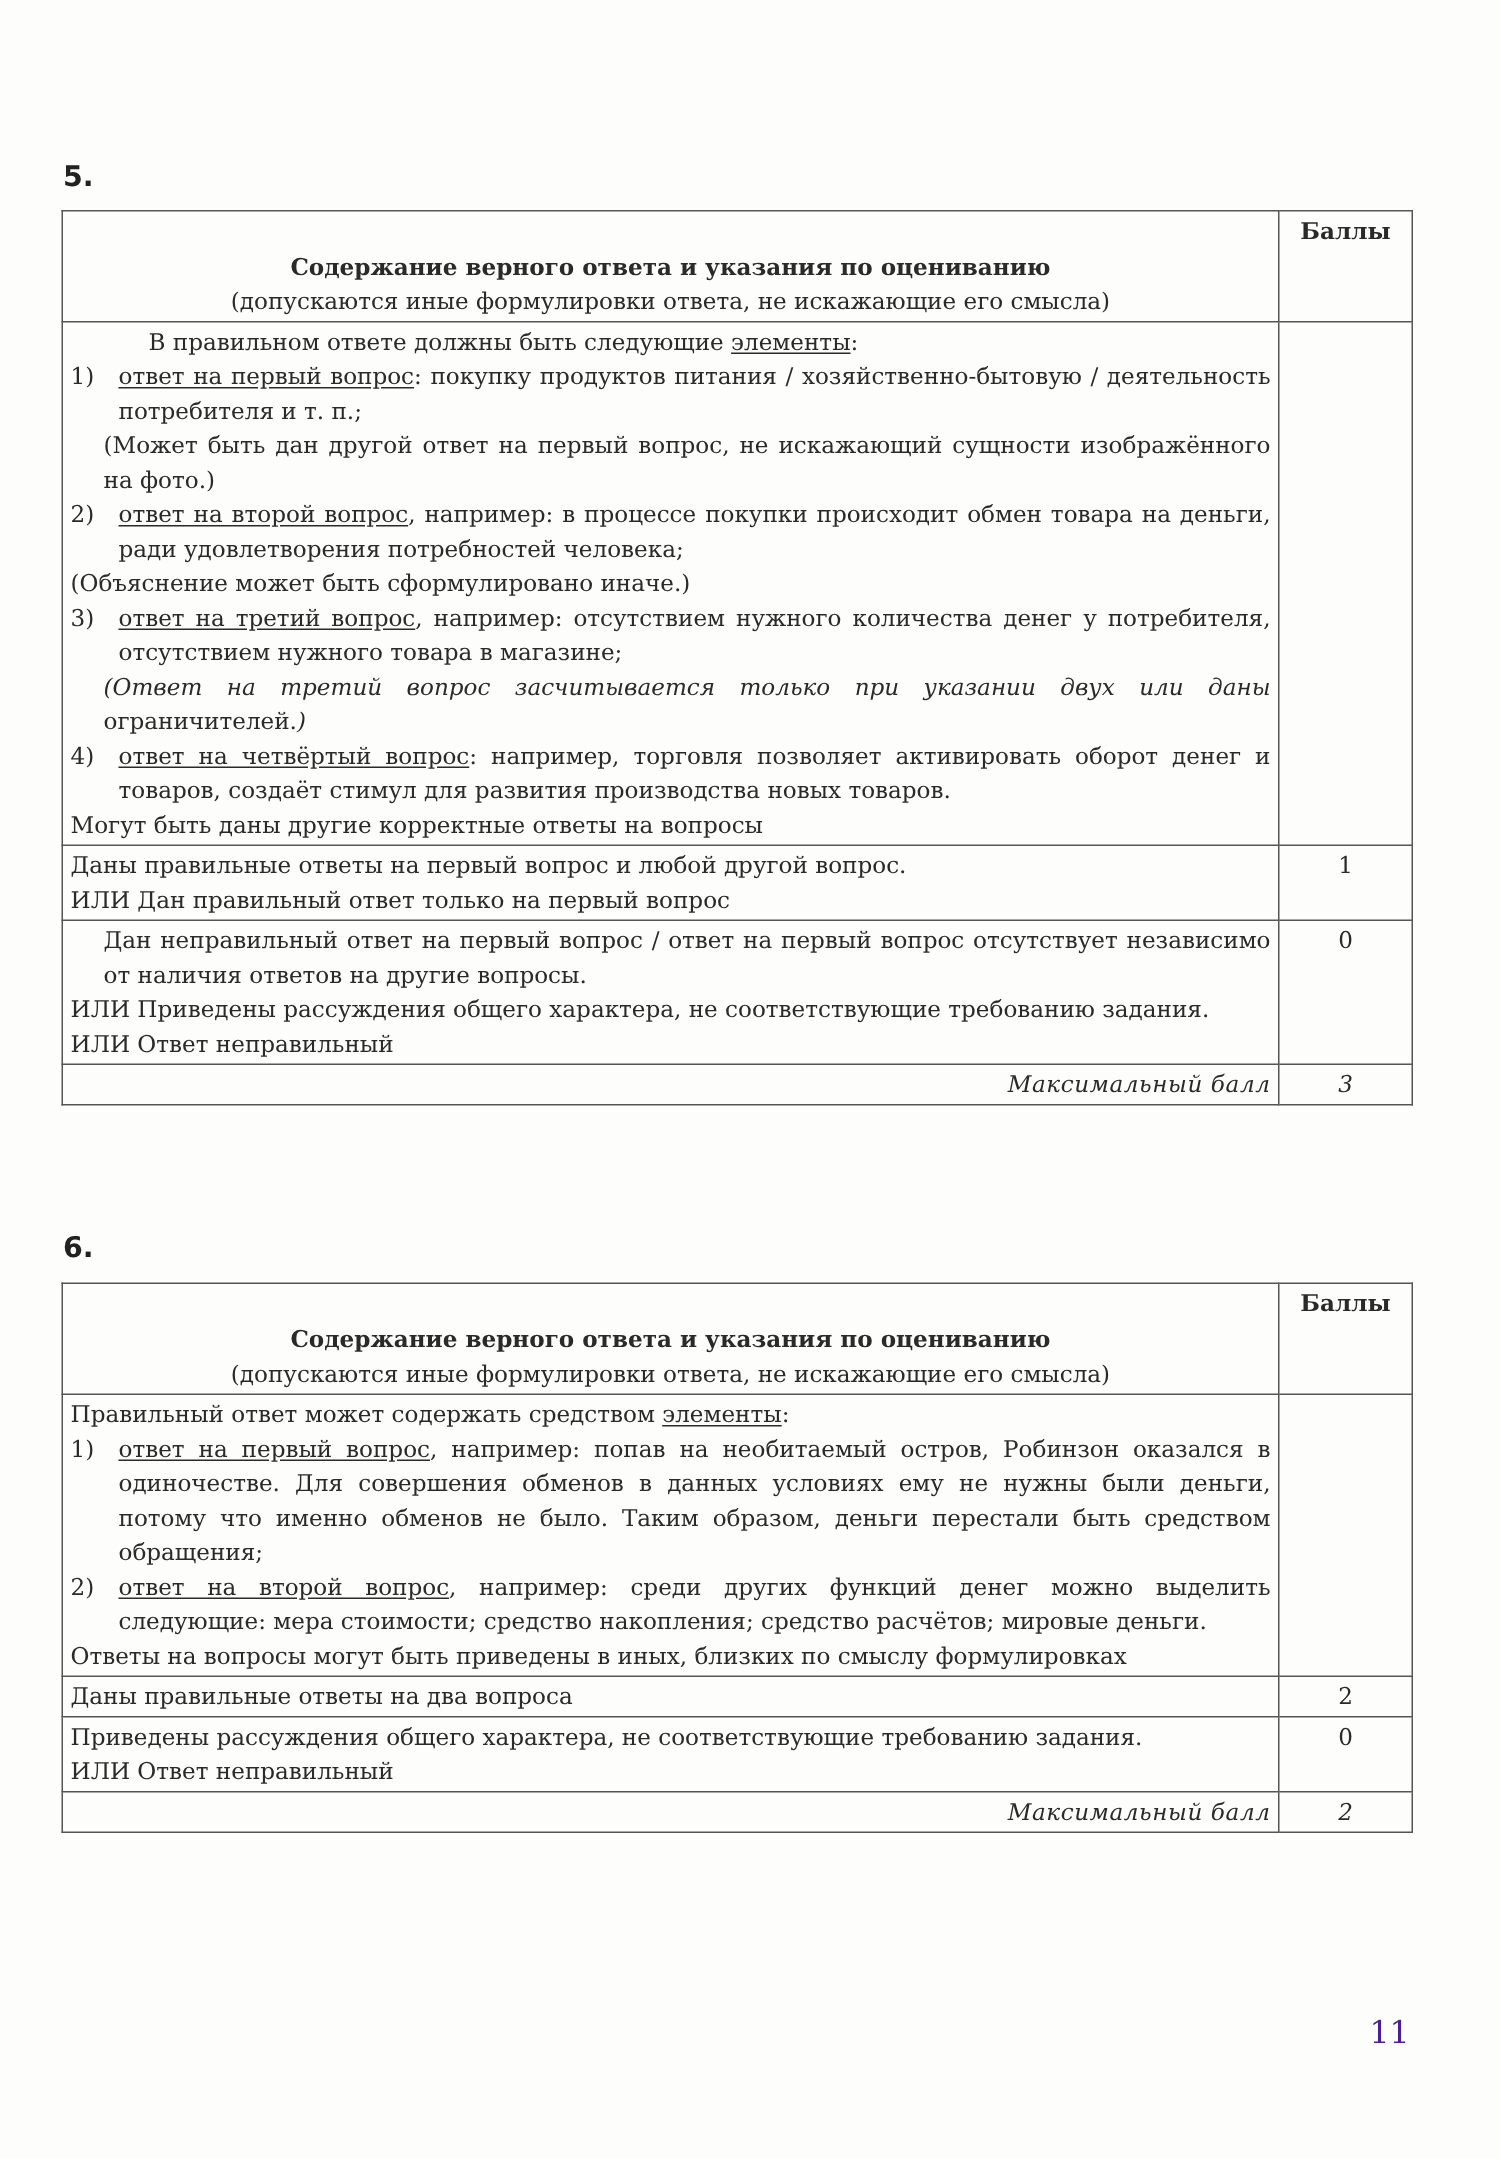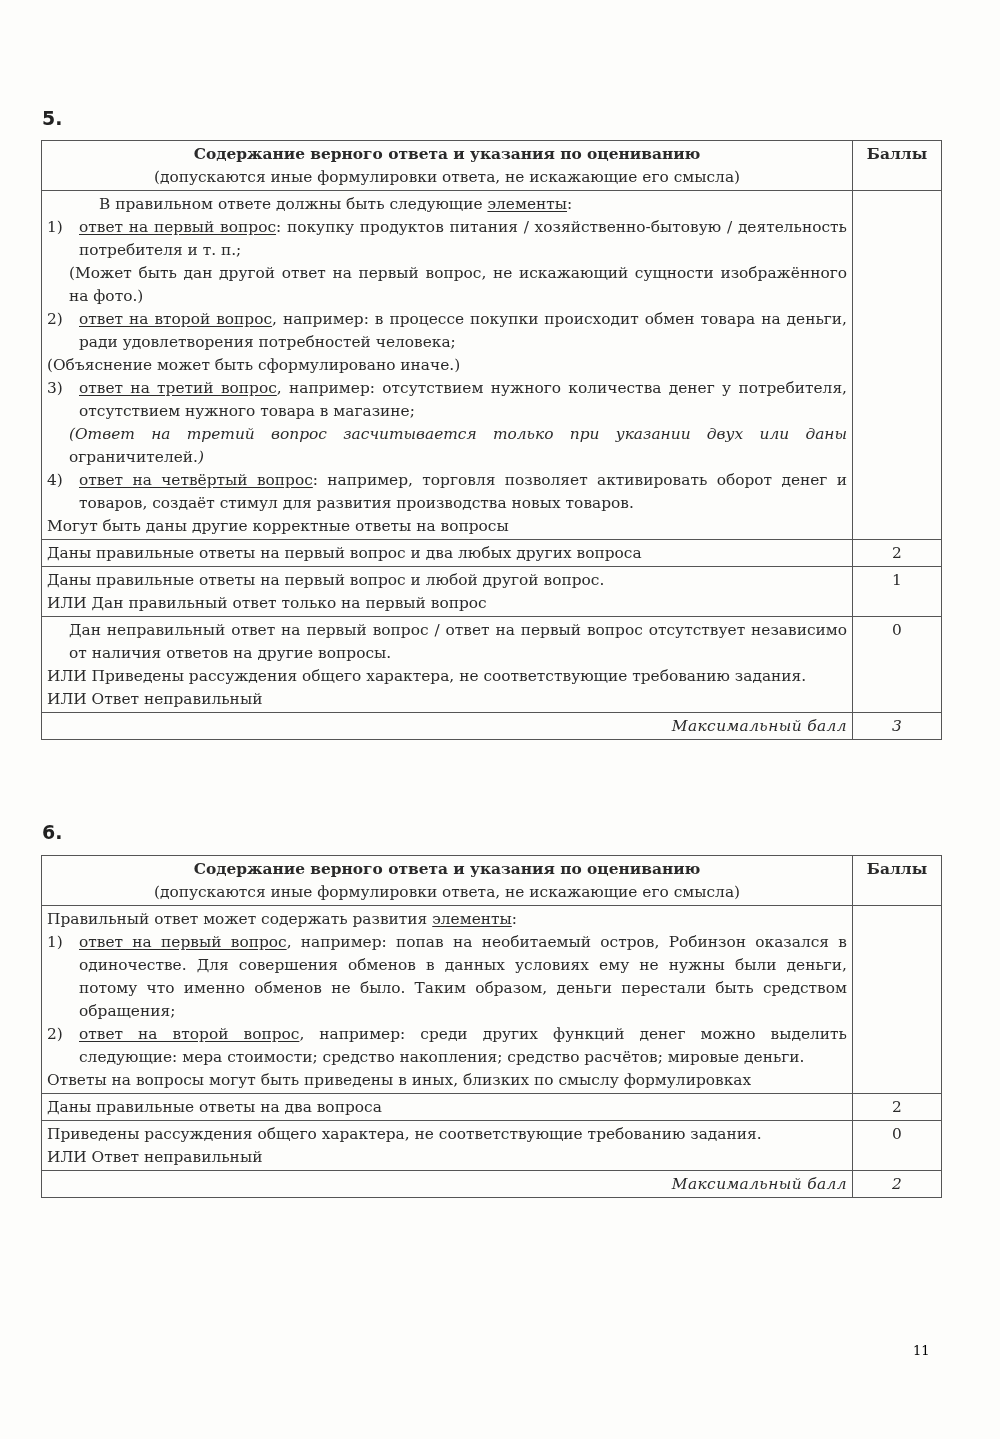--- a/index.html
+++ b/index.html
@@ -6,33 +6,33 @@
   body { width:1000px; height:1439px; position:relative; overflow:hidden;
          font-family:"DejaVu Serif","Liberation Serif",serif; color:#2a2a2a; }
   .task-num { position:absolute; left:42px; font-family:"DejaVu Sans","Liberation Sans",sans-serif;
               font-weight:bold; font-size:19px; color:#222; }
   table.crit { position:absolute; left:41px; width:900px; border-collapse:collapse;
                font-size:15.4px; line-height:23px; table-layout:fixed; }
   table.crit td, table.crit th { border:1.3px solid #555; vertical-align:top; padding:2px 5px 1px 5px; }
   table.crit col.c1 { width:811px; }
   table.crit col.c2 { width:89px; }
   th.hdr { font-weight:normal; text-align:center; padding:3px 4px 2px 4px; }
-  th.hdr .b { font-weight:bold; }
+  th.hdr .b { font-weight:bold;margin-top:24px; }
   th.pts { font-weight:bold; vertical-align:middle; }
   td.score { text-align:center; vertical-align:middle; }
   td.max-label { text-align:right; font-style:italic; letter-spacing:0.4px; }
   td.max-val { text-align:center; font-style:italic; }
   .line { display:block; text-align:justify; text-align-last:left;margin-left:22px; }
   .first-indent { text-indent:52px; }
   .item { display:flex; }
   .item .num { width:32px; flex:0 0 32px; }
   .item .txt { flex:1; text-align:justify; }
   u { text-decoration:underline; text-underline-offset:2px; }
   i.it { font-style:italic; }
-  .page-num { position:absolute; left:913px; top:1343px; font-size:13px; color:#000000; }
+  .page-num { position:absolute; left:913px; top:1343px; font-size:21px; color:#4c1d95; }
 </style>
 </head>
 <body>
 
 <div class="task-num" style="top:107px;">5.</div>
 
 <table class="crit" style="top:140px;">
   <colgroup>
       <col class="c1">
       <col class="c2">
@@ -65,24 +65,20 @@
       <div class="line"><i class="it">(Ответ на третий вопрос засчитывается только при указании двух или даны</i><span> ограничителей.</span><i class="it">)</i></div>
       <div class="item">
             <span class="num">4)</span>
             <span class="txt"><u>ответ на четвёртый вопрос</u><span>: например, торговля позволяет активировать оборот денег и товаров, создаёт стимул для развития производства новых товаров.</span></span>
           </div>
       <div>Могут быть даны другие корректные ответы на вопросы</div>
     </td>
     <td></td>
   </tr>
   <tr>
-    <td>Даны правильные ответы на первый вопрос и два любых других вопроса</td>
-    <td class="score">2</td>
-  </tr>
-  <tr>
     <td>
       <div>Даны правильные ответы на первый вопрос и любой другой вопрос.</div>
       <div>ИЛИ Дан правильный ответ только на первый вопрос</div>
     </td>
     <td class="score">1</td>
   </tr>
   <tr>
     <td>
       <div class="line">Дан неправильный ответ на первый вопрос / ответ на первый вопрос отсутствует независимо от наличия ответов на другие вопросы.</div>
       <div>ИЛИ Приведены рассуждения общего характера, не соответствующие требованию задания.</div>
@@ -107,21 +103,21 @@
   <tbody>
       <tr>
     <th class="hdr">
       <div class="b">Содержание верного ответа и указания по оцениванию</div>
       <div>(допускаются иные формулировки ответа, не искажающие его смысла)</div>
     </th>
     <th class="pts">Баллы</th>
   </tr>
   <tr>
     <td>
-      <div><span>Правильный ответ может содержать развития </span><u>элементы</u><span>:</span></div>
+      <div><span>Правильный ответ может содержать средством </span><u>элементы</u><span>:</span></div>
       <div class="item">
             <span class="num">1)</span>
             <span class="txt"><u>ответ на первый вопрос</u><span>, например: попав на необитаемый остров, Робинзон оказался в одиночестве. Для совершения обменов в данных условиях ему не нужны были деньги, потому что именно обменов не было. Таким образом, деньги перестали быть средством обращения;</span></span>
           </div>
       <div class="item">
             <span class="num">2)</span>
             <span class="txt"><u>ответ на второй вопрос</u><span>, например: среди других функций денег можно выделить следующие: мера стоимости; средство накопления; средство расчётов; мировые деньги.</span></span>
           </div>
       <div>Ответы на вопросы могут быть приведены в иных, близких по смыслу формулировках</div>
     </td>

